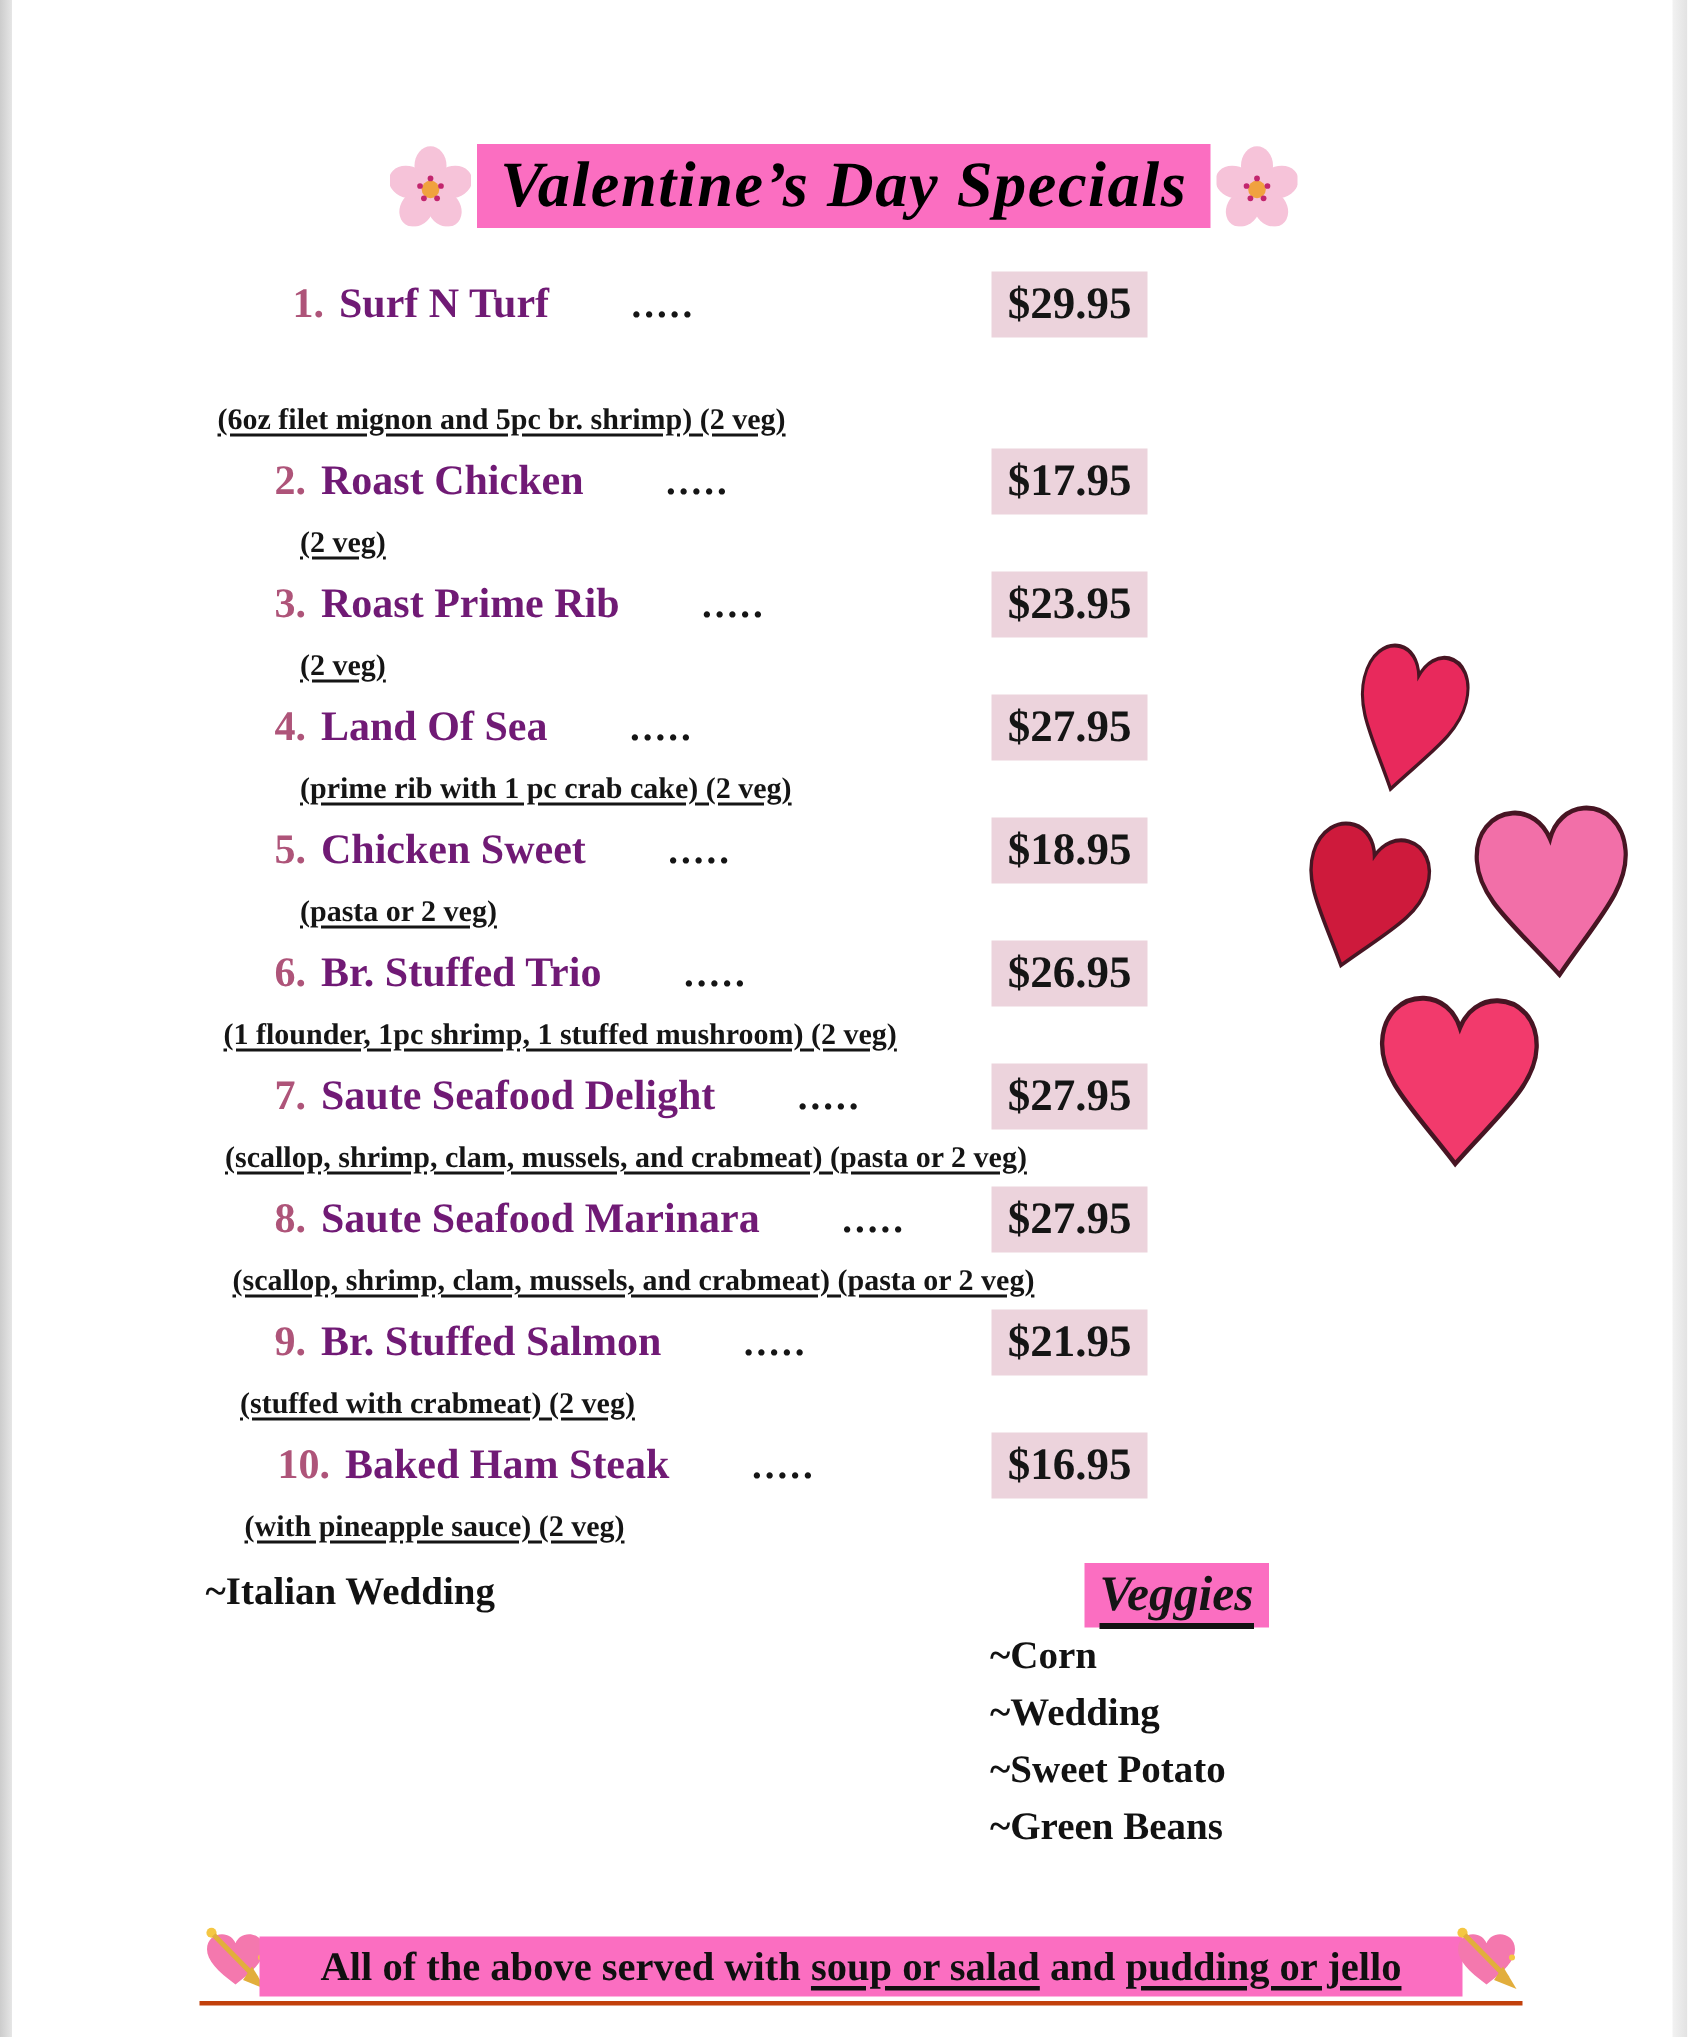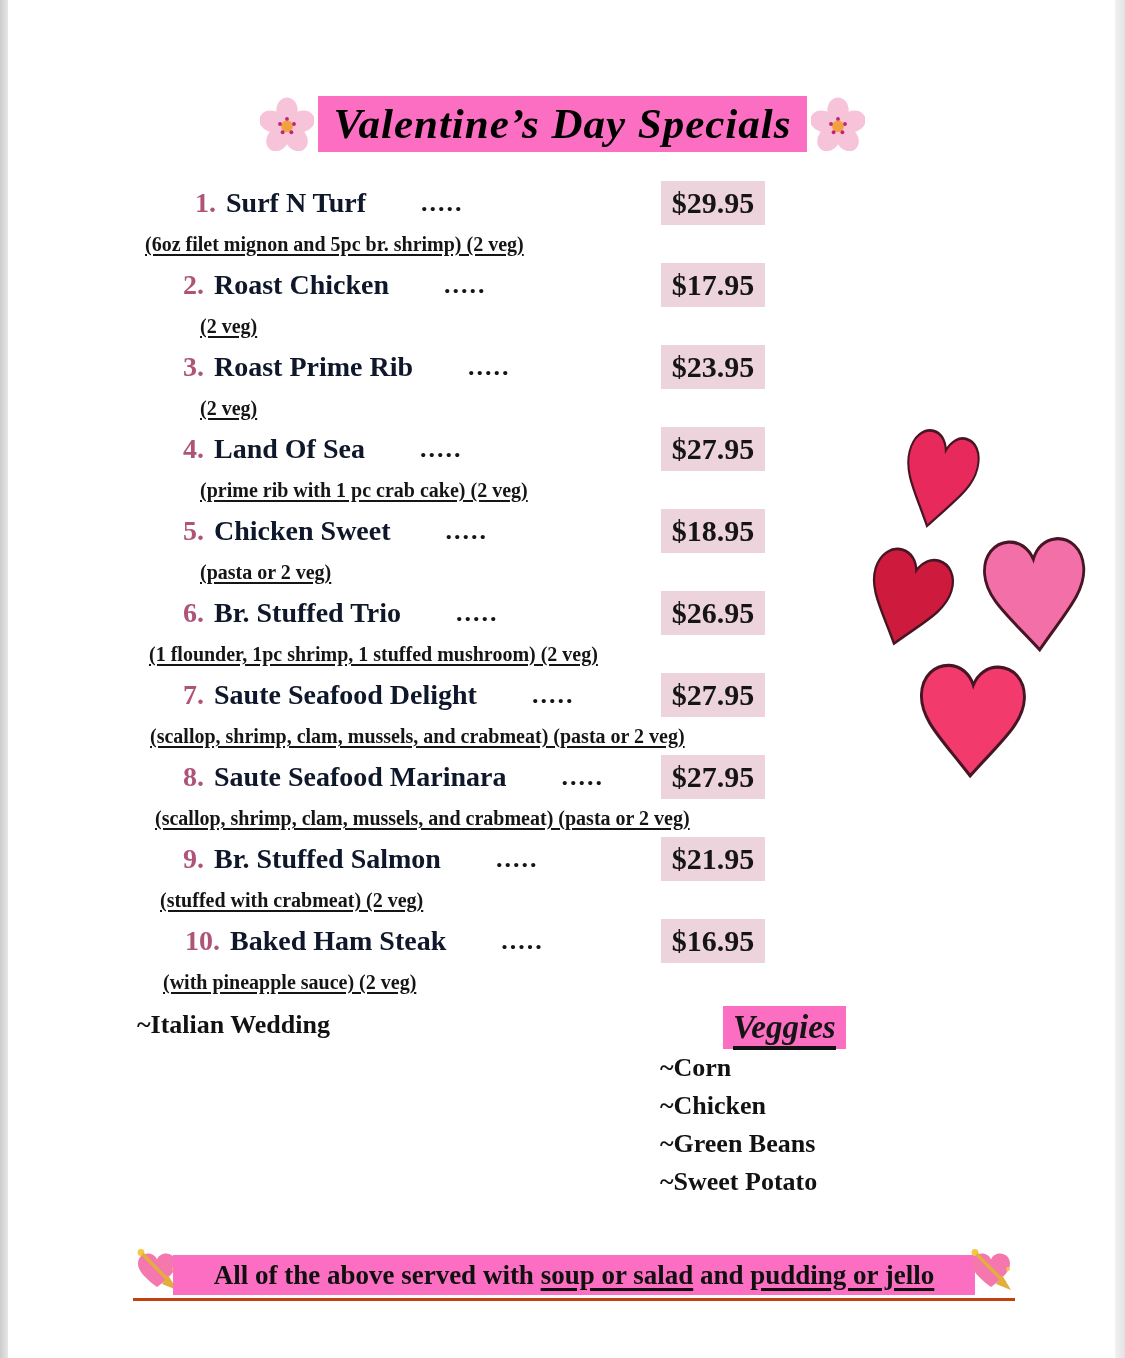--- a/index.html
+++ b/index.html
@@ -21,30 +21,30 @@
                line-height:56px; padding:0 16px; letter-spacing:1px; }
   .blossom   { width:54px; height:54px; flex:0 0 auto; }
 
   
   .menu { margin:28px 0 0 135px; width:630px; }
   .item .name-row { display:flex; align-items:center; height:46px;
                     padding-left:48px; font-weight:bold; font-size:28px; }
   .item:nth-child(1)  .name-row { padding-left:60px; }
   .item:nth-child(10) .name-row { padding-left:50px; }
   .num   { color:var(--num-pink); margin-right:10px; }
-  .nm    { color:#0f172a; white-space:nowrap; }
+  .nm    { color:#701a75; white-space:nowrap; }
   .dots  { margin-left:55px; letter-spacing:2px; font-size:26px; }
   .price { margin-left:auto; background:var(--pale-pink); width:104px; height:44px;
            display:flex; align-items:center; justify-content:center;
            font-weight:bold; font-size:30px; flex:0 0 auto; }
   .item .desc { height:36px; font-weight:bold; font-size:20px;
                 text-decoration:underline; text-decoration-thickness:2px;
                 text-underline-offset:3px; white-space:nowrap;
                 display:flex; align-items:center; padding-left:48px; }
-  .item:nth-child(1) .desc { padding-left:10px; }
+  .item:nth-child(1) .desc { padding-left:10px;margin-top:36px; }
   .item:nth-child(2) .desc, .item:nth-child(3) .desc,
   .item:nth-child(4) .desc, .item:nth-child(5) .desc { padding-left:65px; }
   .item:nth-child(6) .desc { padding-left:14px; }
   .item:nth-child(7) .desc { padding-left:15px; }
   .item:nth-child(8) .desc { padding-left:20px; }
   .item:nth-child(9) .desc { padding-left:25px; }
   .item:nth-child(10) .desc { padding-left:28px; }
 
   
   .lists { display:flex; margin:6px 0 0 135px; }
@@ -247,25 +247,25 @@
 
 </div>
     </div>
     <div class="col-veggies">
       <div class="hdr-wrap-veggies">
         <div class="list-header"><span>Veggies</span></div>
       </div>
       <div id="veggies-list">
   <div class="tilde-item">~Corn</div>
 
-  <div class="tilde-item">~Chicken</div>
+  <div class="tilde-item">~Wedding</div>
+
+  <div class="tilde-item">~Sweet Potato</div>
 
   <div class="tilde-item">~Green Beans</div>
-
-  <div class="tilde-item">~Sweet Potato</div>
 </div>
     </div>
   </div>
 
   <div class="footer-banner">
     <svg class="heart-arrow" viewBox="0 0 48 48">
         <use href="#def-heart-arrow"></use>
       </svg>
     <div class="banner-text"><span>All of the above served with </span><span class="u">soup or salad</span><span> and </span><span class="u">pudding or jello</span></div>
     <svg class="heart-arrow" viewBox="0 0 48 48">

